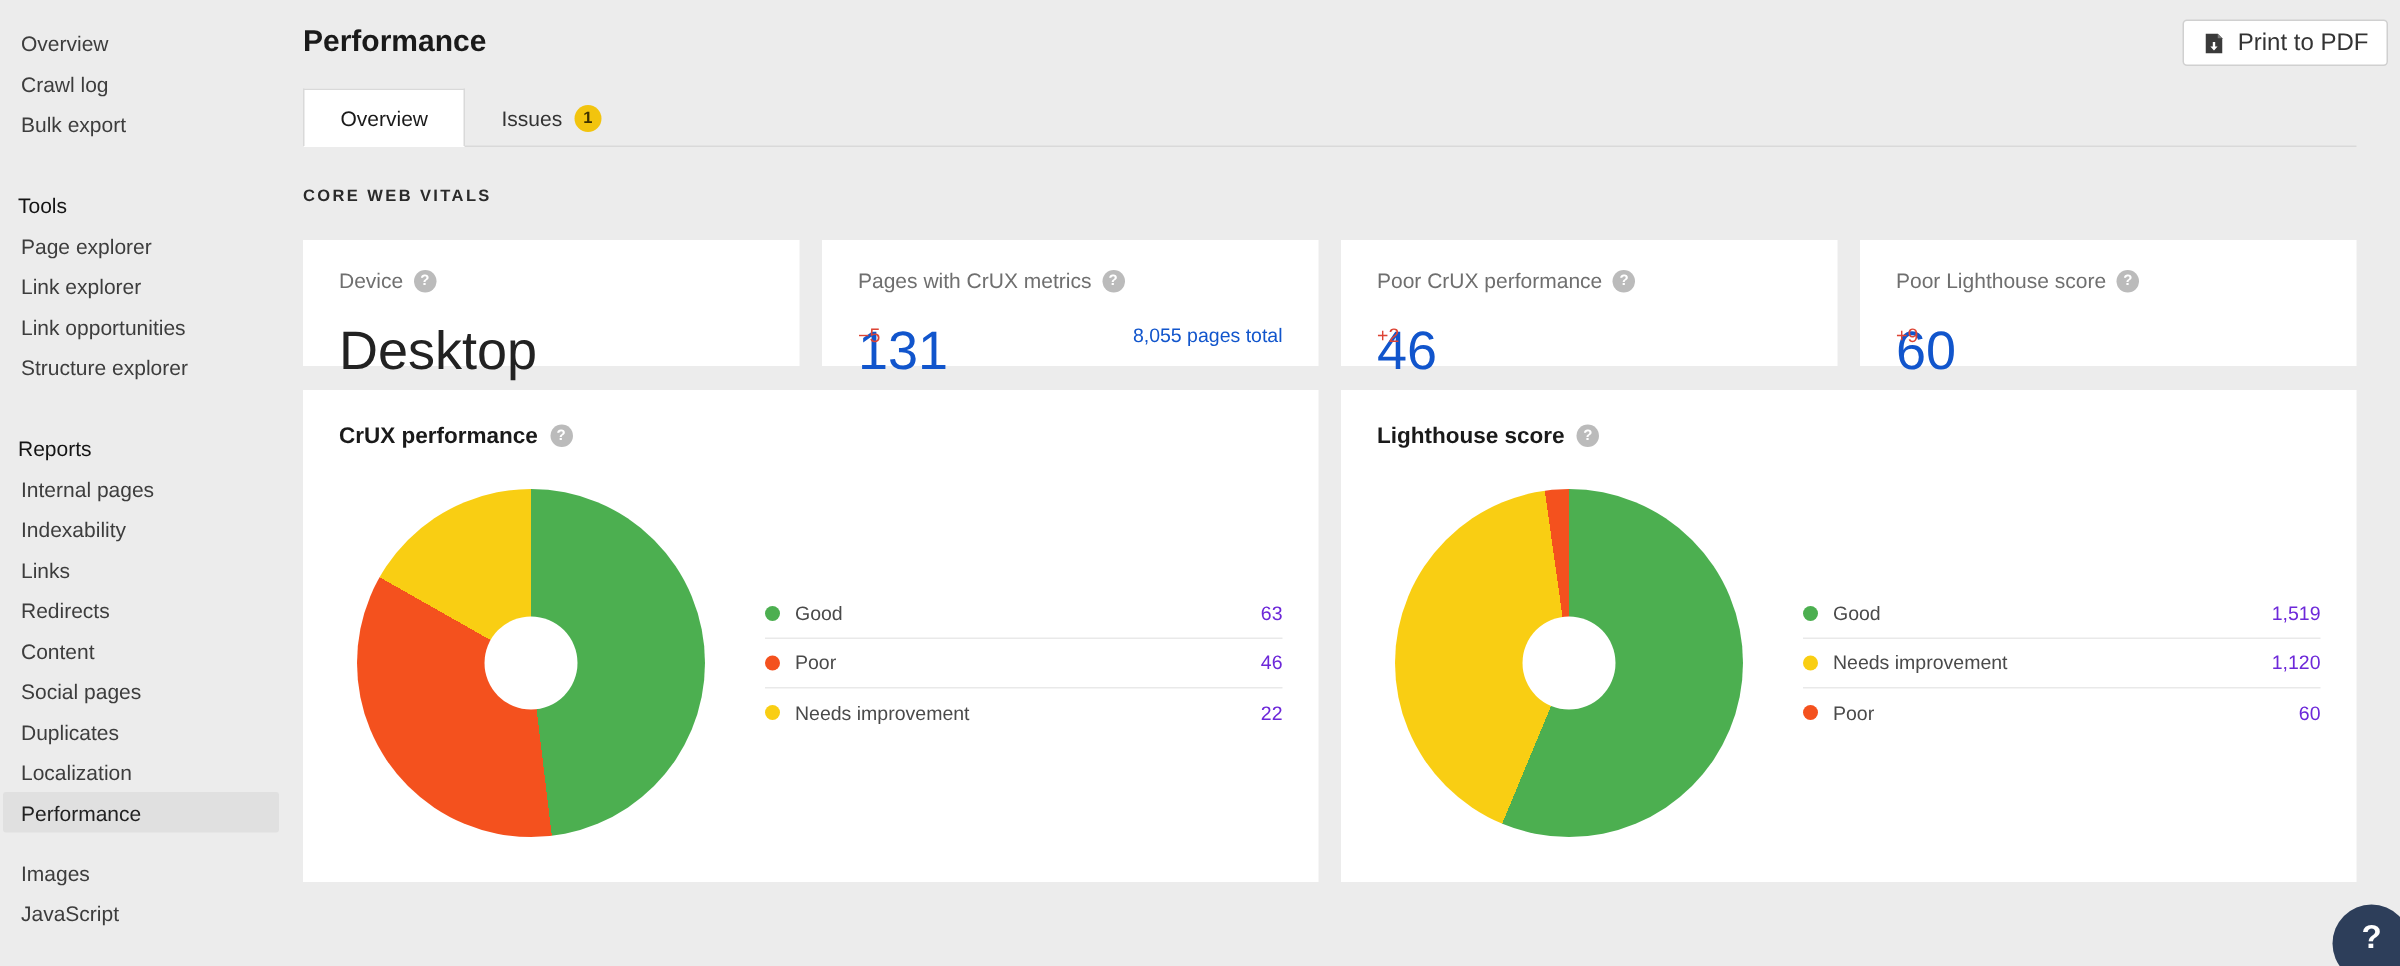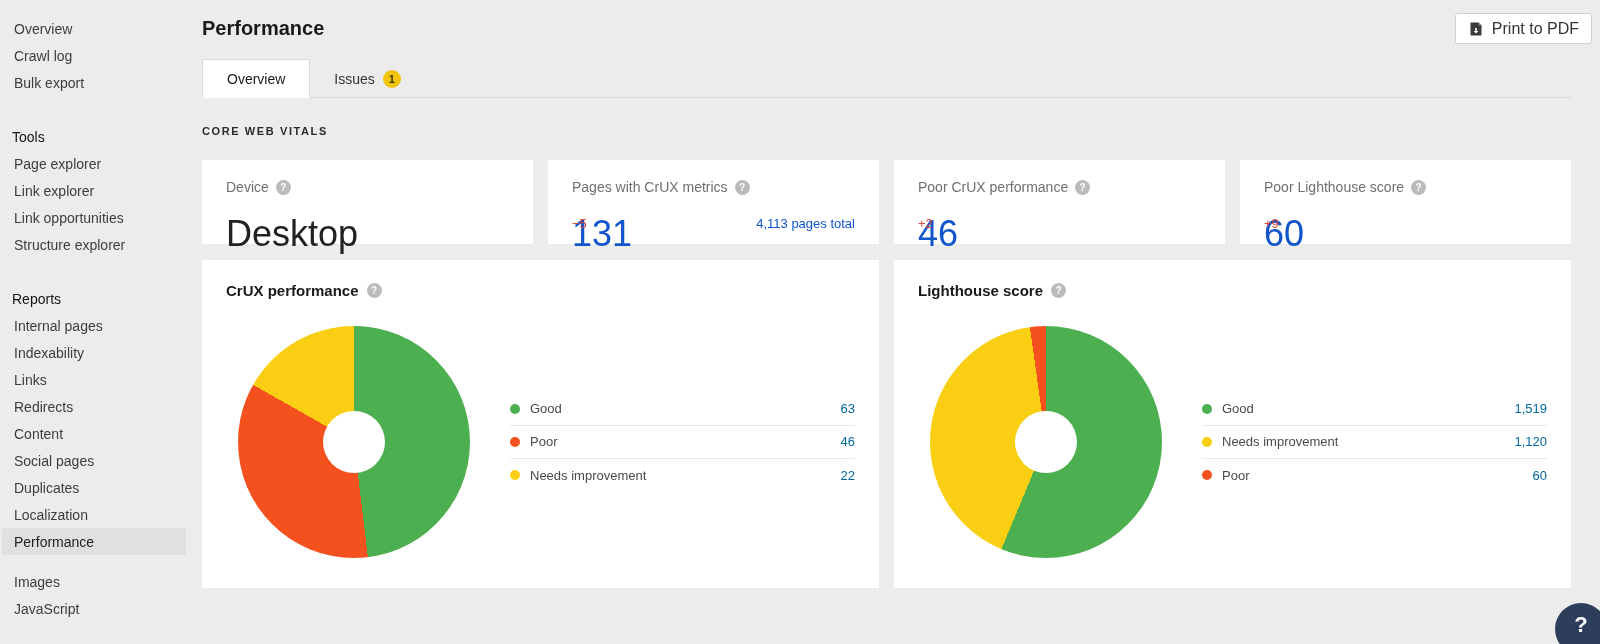--- a/index.html
+++ b/index.html
@@ -66,21 +66,21 @@
   .chart-card { background:#fff; height:328px; padding:22px 24px; }
   .chart-title { font-size:15px; font-weight:bold; color:#1a1a1a; display:flex; align-items:center; gap:8px; }
   .chart-body { display:flex; align-items:center; margin-top:27px; }
   .donut { width:232px; height:232px; border-radius:50%; position:relative; margin-left:12px; flex:none; }
   .donut::after { content:""; position:absolute; left:85px; top:85px; width:62px; height:62px; border-radius:50%; background:#fff; }
   .legend { flex:1; margin-left:40px; max-width:356px; }
   .legend-row { display:flex; align-items:center; height:33px; font-size:13px; cursor:pointer; }
   .legend-row:not(:last-child) { border-bottom:1px solid #e9e9e9; }
   .legend-dot { width:10px; height:10px; border-radius:50%; margin-right:10px; flex:none; }
   .legend-label { flex:1; color:#4a4a4a; }
-  .legend-value { color:#0369a1; }
+  .legend-value { color:#6d28d9; }
   
   .help-fab {
     position:absolute; right:-7px; bottom:-11px; width:52px; height:52px; border-radius:50%;
     background:#2d3e5a; color:#fff; font-size:22px; font-weight:bold;
     display:flex; align-items:flex-start; justify-content:center; padding-top:9px;
     border:none; cursor:pointer; font-family:inherit;
   }
 </style>
 </head>
 <body>
@@ -173,21 +173,21 @@
     </div>
 
     <div class="metric-card">
       <div class="metric-label">
         <span>Pages with CrUX metrics</span>
         <span class="help-icon">?</span>
       </div>
       <div class="metric-value">131</div>
       <div class="metric-footer">
         <span class="delta">−5</span>
-        <span class="note">4,113 pages total</span>
+        <span class="note">8,055 pages total</span>
       </div>
     </div>
 
     <div class="metric-card">
       <div class="metric-label">
         <span>Poor CrUX performance</span>
         <span class="help-icon">?</span>
       </div>
       <div class="metric-value">46</div>
       <div class="metric-footer">

